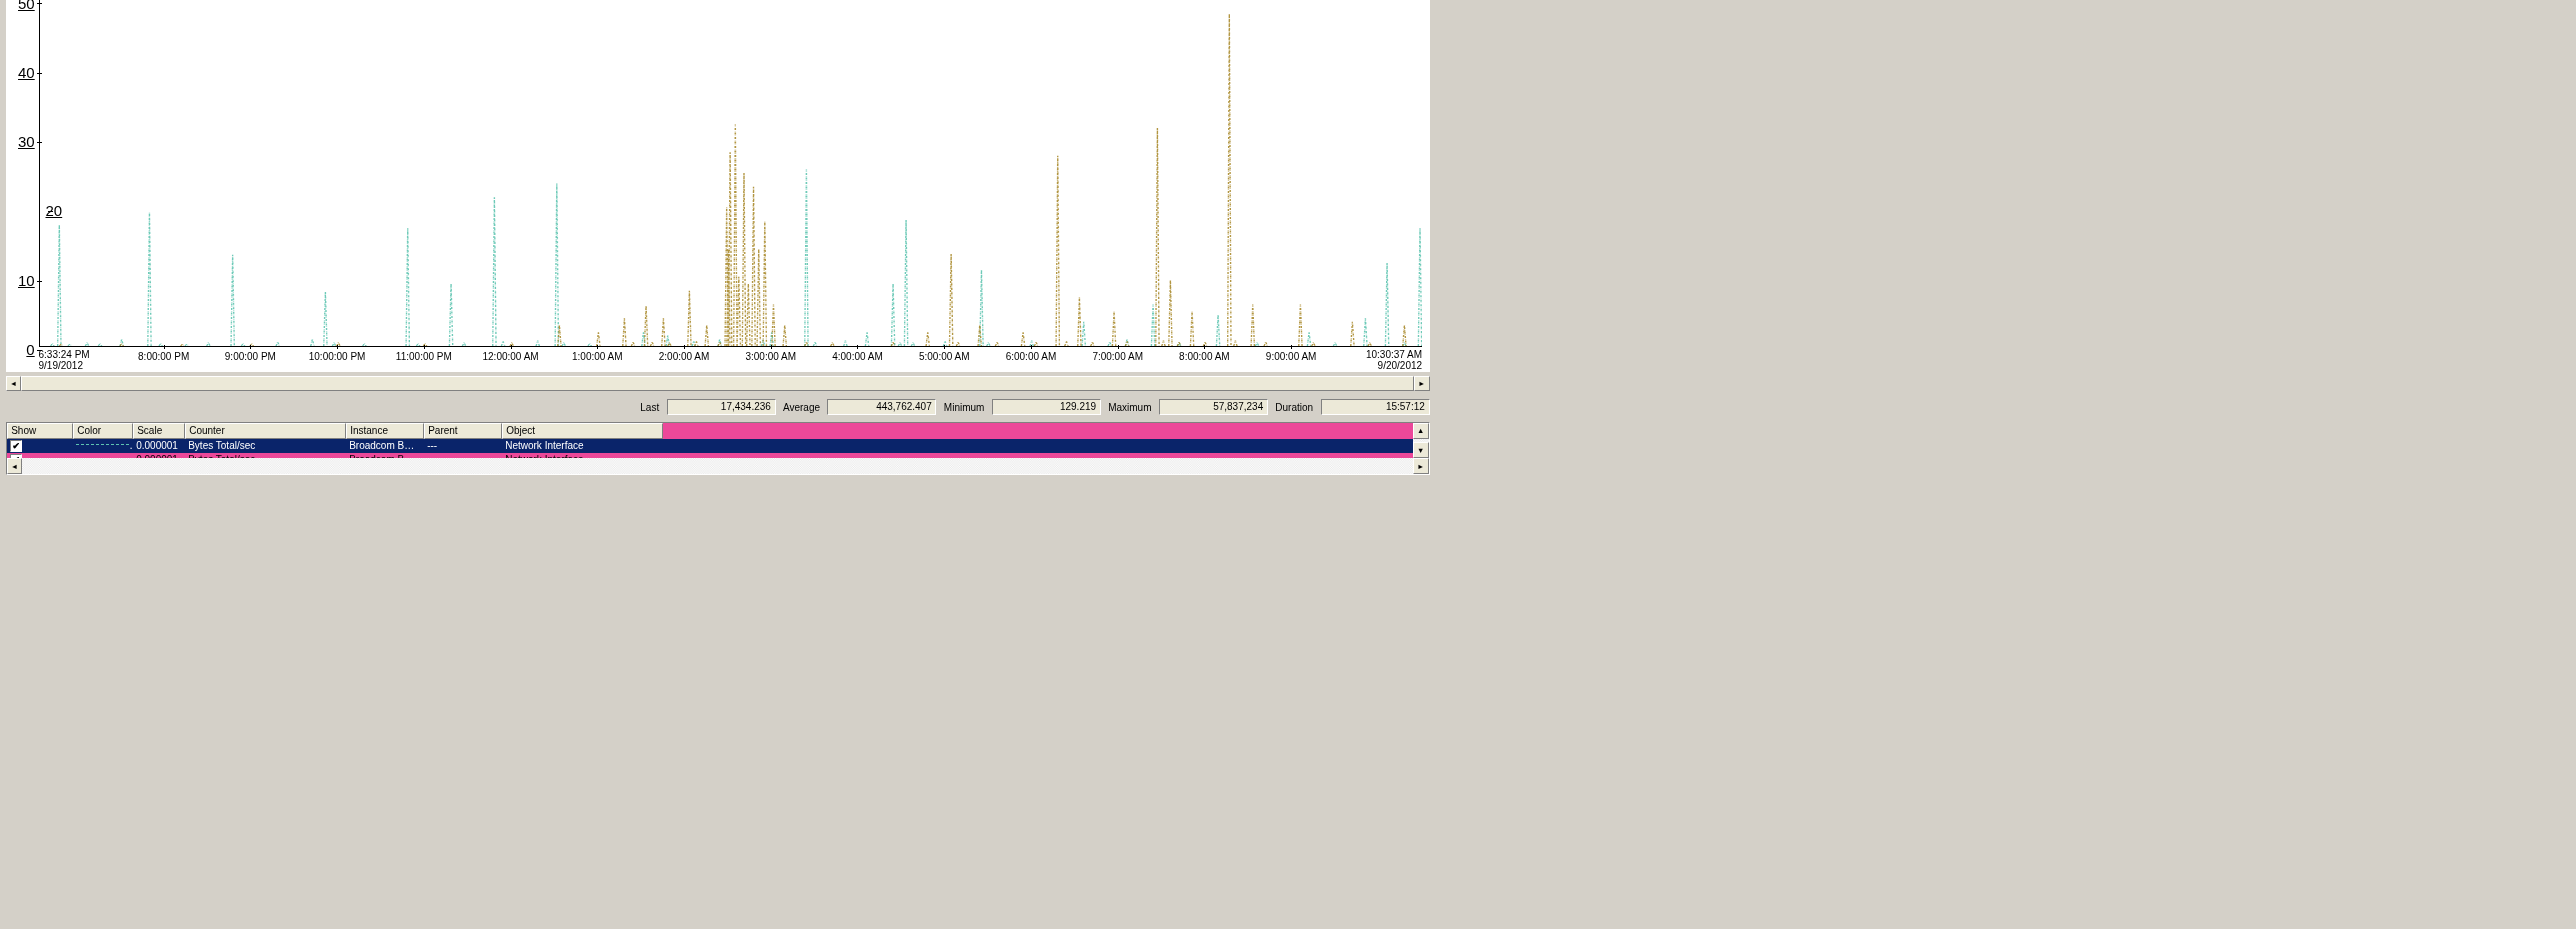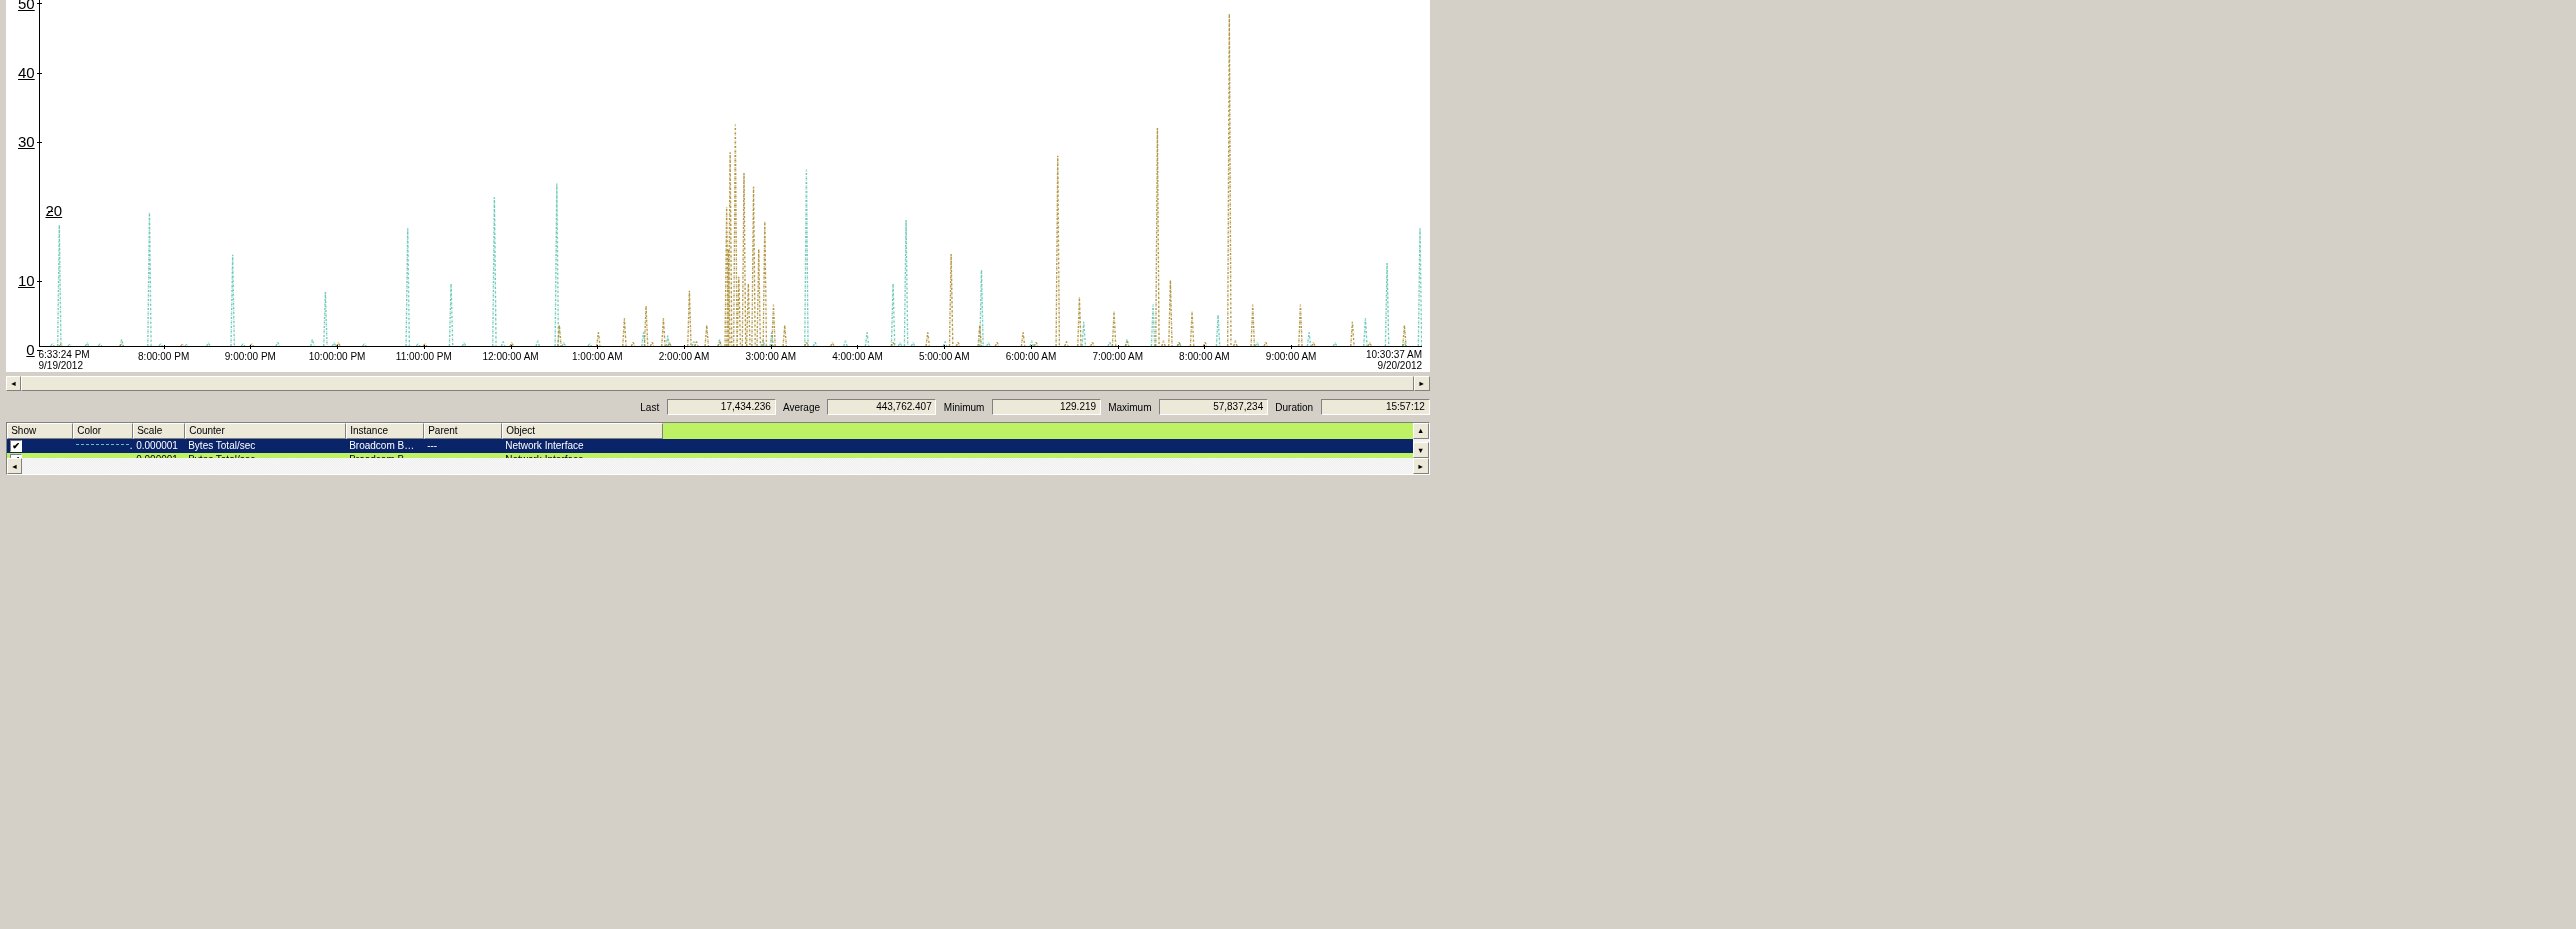--- a/index.html
+++ b/index.html
@@ -82,21 +82,21 @@
     border-right-color:#fff; border-bottom-color:#fff;
     font-size:10px;
   }
 
   
   .table-wrap{
     margin:6.5px 5.5px 0 5.5px;
     position:relative;
     border:0.9px solid #808080;
     border-right-color:#fff; border-bottom-color:#fff;
-    background:#bef264;
+    background:#ec4899;
     height:53px;
   }
   .thead, .row { display:flex; }
   .thead .th{
     font-size:10px;
     background:#ece9d8;
     border:0.9px solid #fff; border-right-color:#808080; border-bottom-color:#808080;
     height:15.7px; line-height:14px; padding:0 3.7px;
     overflow:hidden;
   }

